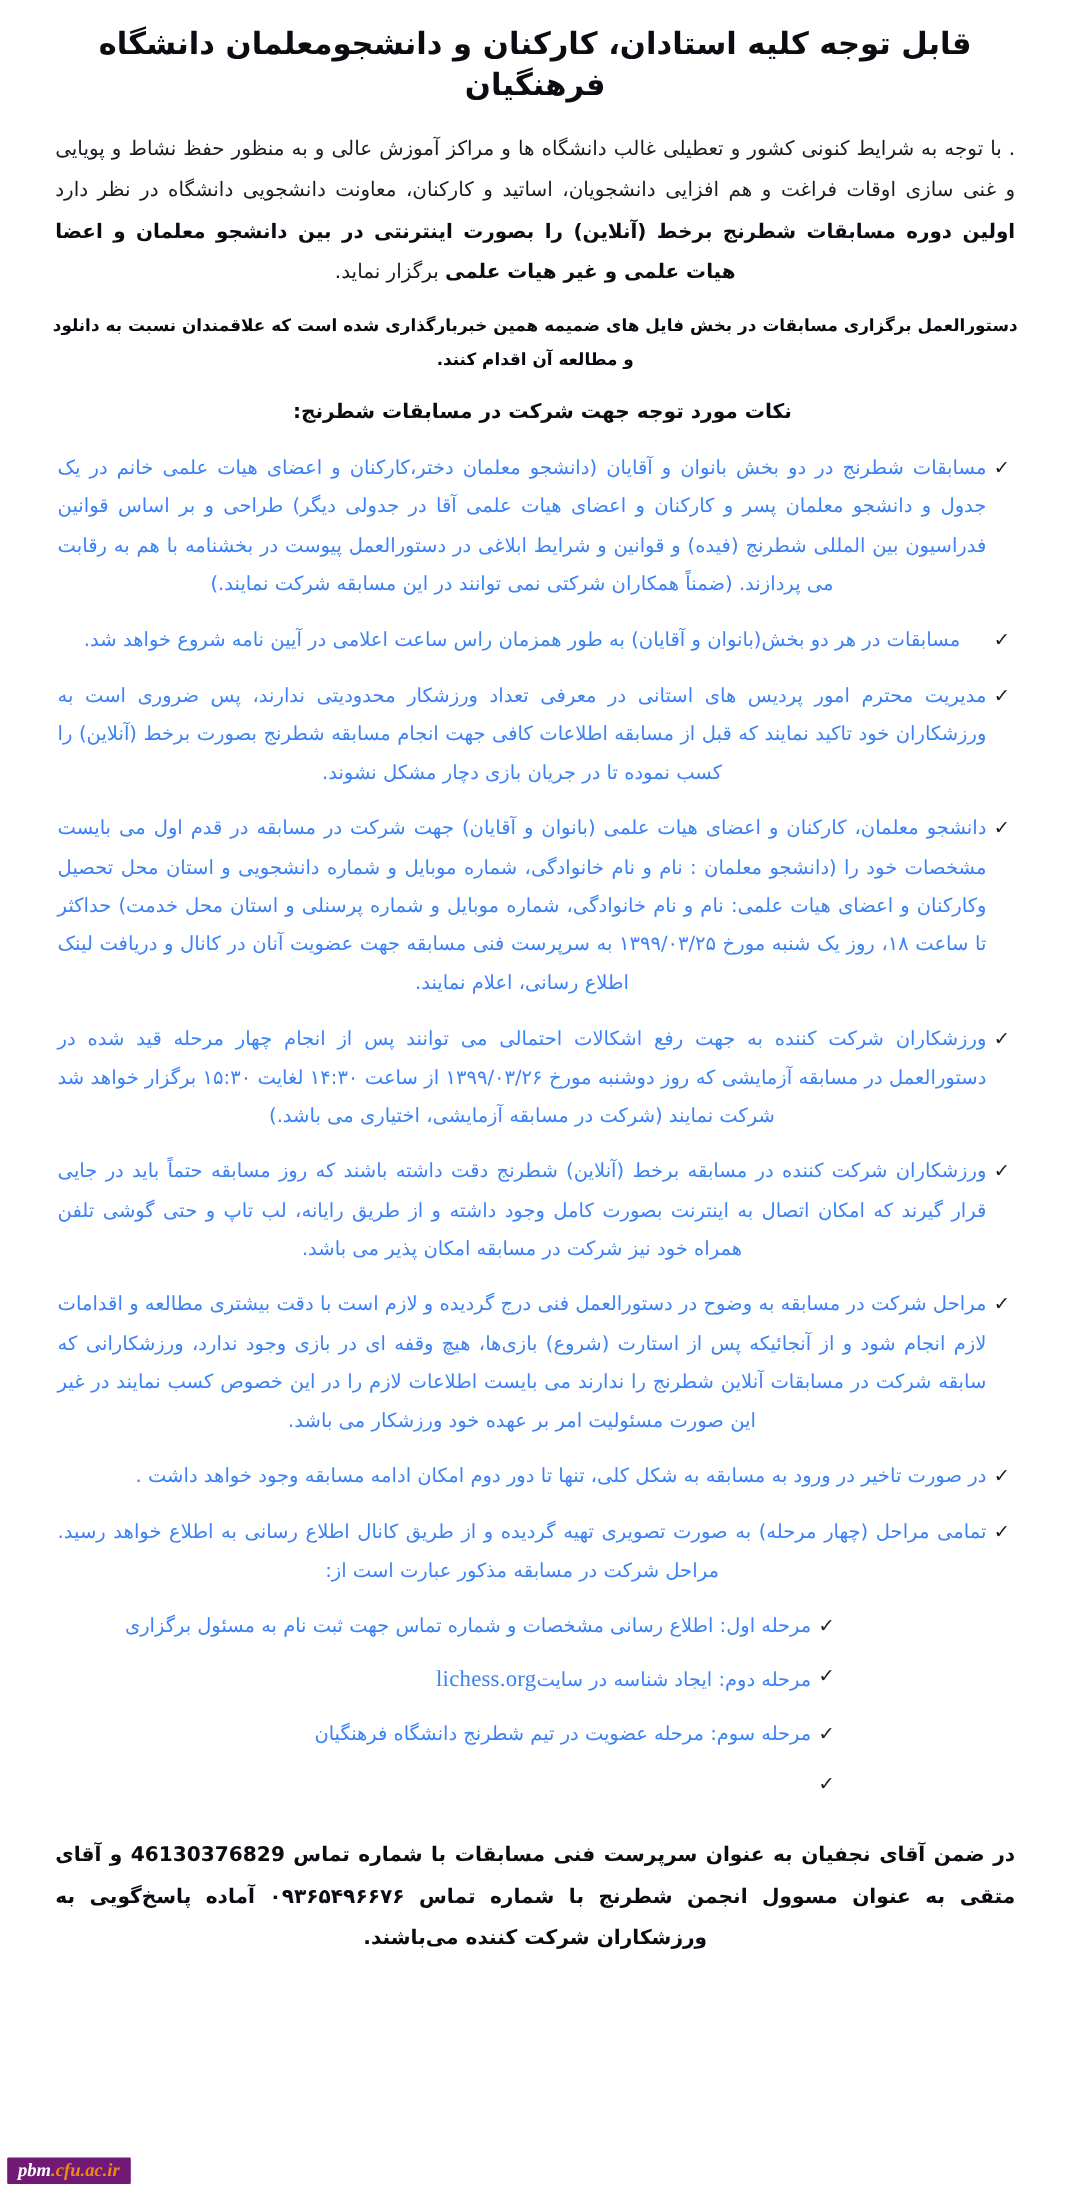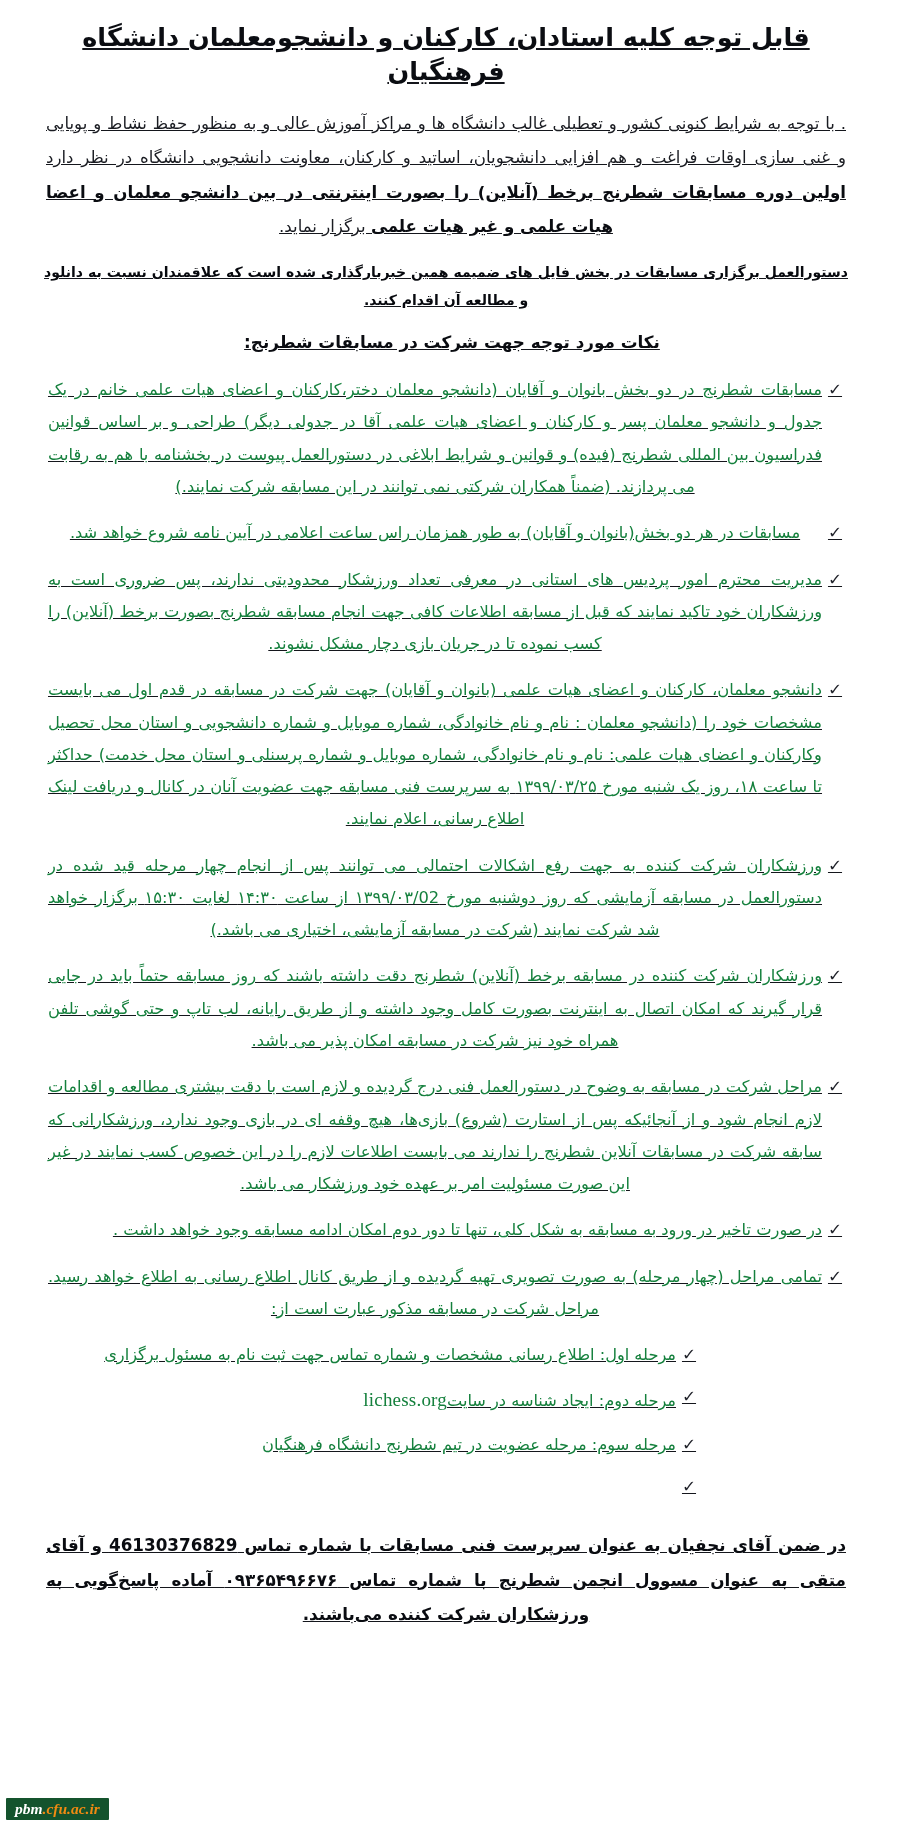--- a/index.html
+++ b/index.html
@@ -16,21 +16,20 @@
     color: #14161c;
     direction: rtl;
     overflow: hidden;
   }
 
   .page {
     width: 900px;
     min-height: 1834px;
     padding: 14px 48px 0 40px;
     position: relative;
-    text-decoration: underline;
   }
 
   
   .doc-title {
     font-size: 25.5px;
     font-weight: bold;
     text-align: center;
     line-height: 1.35;
     color: #0b0d12;
     letter-spacing: -0.2px;
@@ -95,21 +94,21 @@
     text-align: center;
     transform: scaleX(1.05);
     user-select: none;
   }
   .bullet .btext {
     flex: 1 1 auto;
     font-size: 16.3px;
     line-height: 1.98;
     text-align: justify;
     text-align-last: center;
-    color: #15803d;
+    color: #3b82f6;
     padding-left: 8px;
   }
 
   
   .bullet.short .btext {
     text-align: right;
     text-align-last: right;
   }
 
   
@@ -141,21 +140,21 @@
     color: #0a0c11;
     margin: 26px 0 0 0;
     padding: 0 6px;
   }
 
   
   .watermark {
     position: absolute;
     left: 6px;
     bottom: 14px;
-    background: #14532d;
+    background: #701a75;
     padding: 3px 9px 4px 9px;
     font-family: "Liberation Serif", "DejaVu Serif", serif;
     font-style: italic;
     font-weight: bold;
     font-size: 15.5px;
     line-height: 1;
     direction: ltr;
     white-space: nowrap;
     border-radius: 1px;
   }
@@ -192,21 +191,21 @@
       <span class="btext">مدیریت محترم امور پردیس های استانی در معرفی تعداد ورزشکار محدودیتی ندارند، پس ضروری است به ورزشکاران خود تاکید نمایند که قبل از مسابقه اطلاعات کافی جهت انجام مسابقه شطرنج بصورت برخط (آنلاین) را کسب نموده تا در جریان بازی دچار مشکل نشوند.</span>
     </li>
 
     <li class="bullet">
       <span class="tick">✓</span>
       <span class="btext">دانشجو معلمان، کارکنان و اعضای هیات علمی (بانوان و آقایان) جهت شرکت در مسابقه در قدم اول می بایست مشخصات خود را  (دانشجو معلمان : نام و نام خانوادگی، شماره موبایل و شماره دانشجویی و استان محل تحصیل وکارکنان و اعضای هیات علمی: نام و نام خانوادگی، شماره موبایل و شماره پرسنلی و استان محل خدمت) حداکثر تا ساعت ۱۸، روز یک شنبه مورخ ۱۳۹۹/۰۳/۲۵ به سرپرست فنی مسابقه جهت عضویت آنان در کانال و دریافت لینک اطلاع رسانی، اعلام نمایند.</span>
     </li>
 
     <li class="bullet">
       <span class="tick">✓</span>
-      <span class="btext">ورزشکاران شرکت کننده به جهت رفع اشکالات احتمالی می توانند پس از انجام چهار مرحله قید شده در دستورالعمل در مسابقه آزمایشی که روز دوشنبه مورخ ۱۳۹۹/۰۳/02 از ساعت ۱۴:۳۰ لغایت ۱۵:۳۰ برگزار خواهد شد شرکت نمایند (شرکت در مسابقه آزمایشی، اختیاری می باشد.)</span>
+      <span class="btext">ورزشکاران شرکت کننده به جهت رفع اشکالات احتمالی می توانند پس از انجام چهار مرحله قید شده در دستورالعمل در مسابقه آزمایشی که روز دوشنبه مورخ ۱۳۹۹/۰۳/۲۶ از ساعت ۱۴:۳۰ لغایت ۱۵:۳۰ برگزار خواهد شد شرکت نمایند (شرکت در مسابقه آزمایشی، اختیاری می باشد.)</span>
     </li>
 
     <li class="bullet">
       <span class="tick">✓</span>
       <span class="btext">ورزشکاران شرکت کننده در مسابقه برخط (آنلاین) شطرنج دقت داشته باشند که روز مسابقه حتماً باید در جایی قرار گیرند که امکان اتصال به اینترنت بصورت کامل وجود داشته  و از طریق رایانه، لب تاپ و حتی گوشی تلفن همراه خود نیز شرکت در مسابقه  امکان پذیر می باشد.</span>
     </li>
 
     <li class="bullet">
       <span class="tick">✓</span>
       <span class="btext">مراحل شرکت در مسابقه به وضوح در دستورالعمل فنی درج گردیده و لازم است با دقت بیشتری مطالعه و اقدامات لازم انجام شود و از آنجائیکه پس از استارت (شروع) بازی‌ها، هیچ وقفه ای در بازی وجود ندارد، ورزشکارانی که سابقه شرکت در مسابقات آنلاین شطرنج را ندارند می بایست اطلاعات لازم را در این خصوص کسب نمایند در غیر این صورت مسئولیت امر بر عهده خود ورزشکار می باشد.</span>

